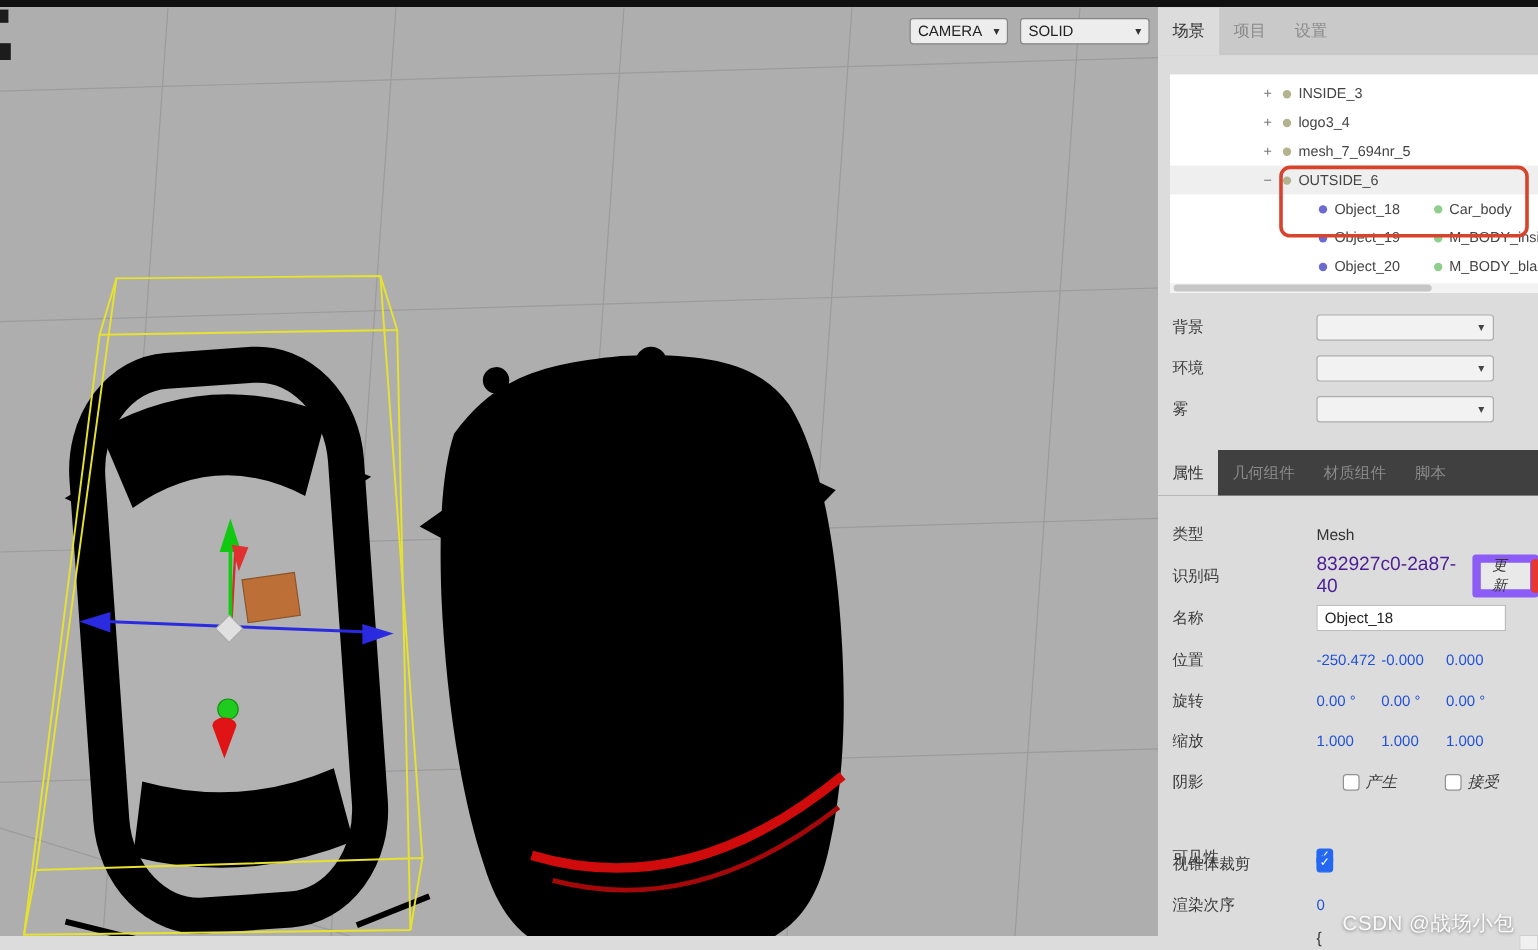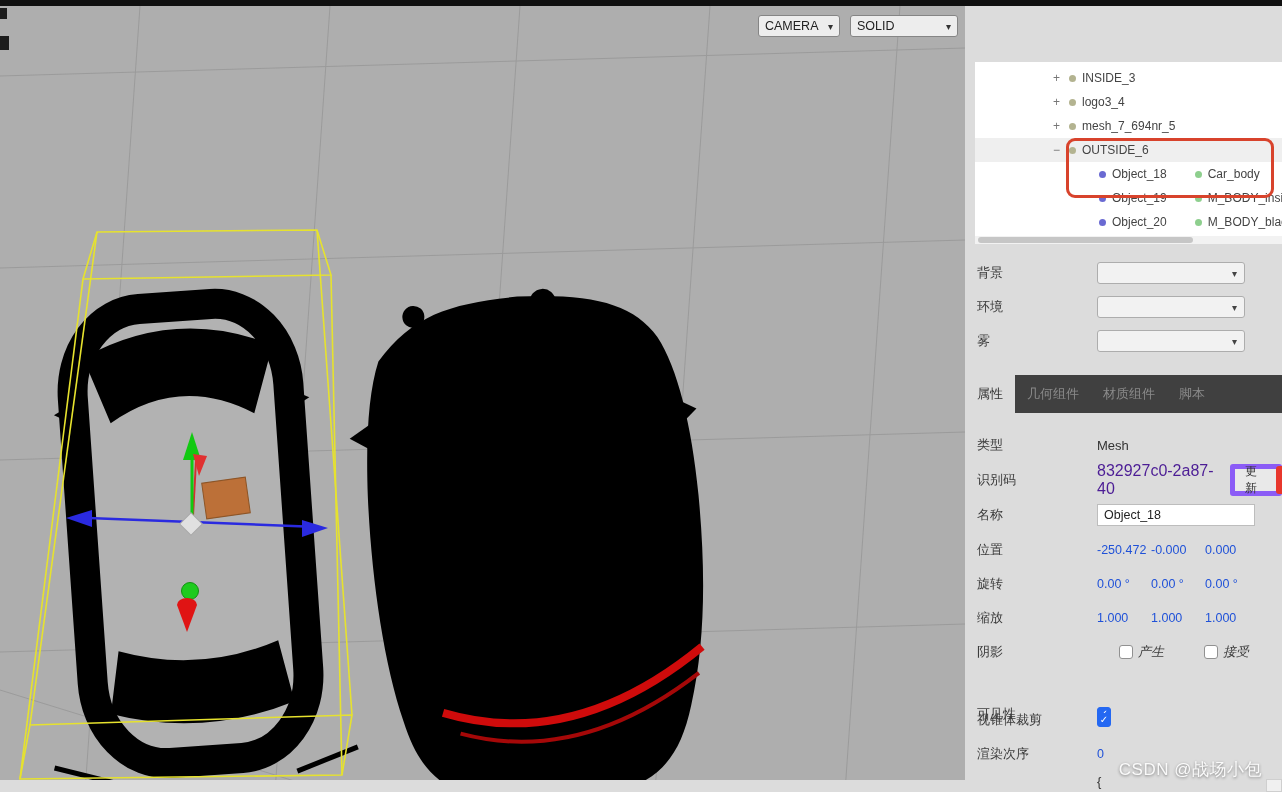--- a/index.html
+++ b/index.html
@@ -51,22 +51,22 @@
   .select .chev{margin-left:auto;font-size:10px;color:#444;}
 
   .tabbar2{position:absolute;top:369px;left:0;right:0;height:38px;background:#404040;display:flex;}
   .tab2{padding:0 12px;line-height:38px;font-size:13px;color:#8a8a8a;cursor:default;}
   .tab2.active{background:#dcdcdc;color:#333;}
 
   .prop-row{position:absolute;left:12px;right:0;height:24px;display:flex;align-items:center;}
   .prop-value{font-size:13px;color:#333;}
   .num{width:54px;font-size:12.5px;color:#1f51d8;flex:none;}
   .uuid{font-size:16px;color:#4c1d95;}
-  .btn{margin-left:10px;height:22px;padding:0 10px;background:#e9e9e9;border:5px solid #8b5cf6;border-radius:3px;
-    font-size:12px;color:#333;display:flex;align-items:center;}
+  .btn{margin-left:10px;height:22px;padding:0 10px;background:#e9e9e9;border:7px solid #8b5cf6;border-radius:3px;
+    font-size:12px;color:#333;display:flex;align-items:center;font-style:italic;}
   .name-input{width:158px;height:22px;border:1px solid #bdbdbd;background:#fff;font-size:12.5px;color:#222;
     padding:0 6px;box-sizing:border-box;font-family:inherit;}
   .cb{width:14px;height:14px;border:1px solid #919191;background:#fff;border-radius:3px;box-sizing:border-box;flex:none;}
   .cb.checked{background:#2468f2;border-color:#2468f2;color:#fff;display:flex;align-items:center;justify-content:center;font-size:10px;line-height:1;}
   .cb-label{font-size:13px;color:#3b3b3b;margin-left:5px;}
   .shadow-group{display:flex;align-items:center;margin-right:18px;font-style:italic;}
   .userdata{font-size:13px;color:#333;}
 
   
   .annotation-box{position:absolute;left:1066px;top:138px;width:202px;height:54px;border:3px solid #d8432c;
@@ -157,20 +157,25 @@
     <span class="chev">▾</span>
   </div>
   <div class="vp-toolbar-select sel-solid">
     <span>SOLID</span>
     <span class="chev">▾</span>
   </div>
 </div>
 
 <div class="sidebar">
 
+  <div class="tabbar">
+    <div class="tab active">场景</div>
+    <div class="tab">项目</div>
+    <div class="tab">设置</div>
+  </div>
 
   <div class="outliner">
     <div class="outliner-rows">
       <div class="trow group">
         <span class="expander">+</span>
         <span class="dot group-dot"></span>
         <span class="tlabel">INSIDE_3</span>
       </div>
       <div class="trow group">
         <span class="expander">+</span>

